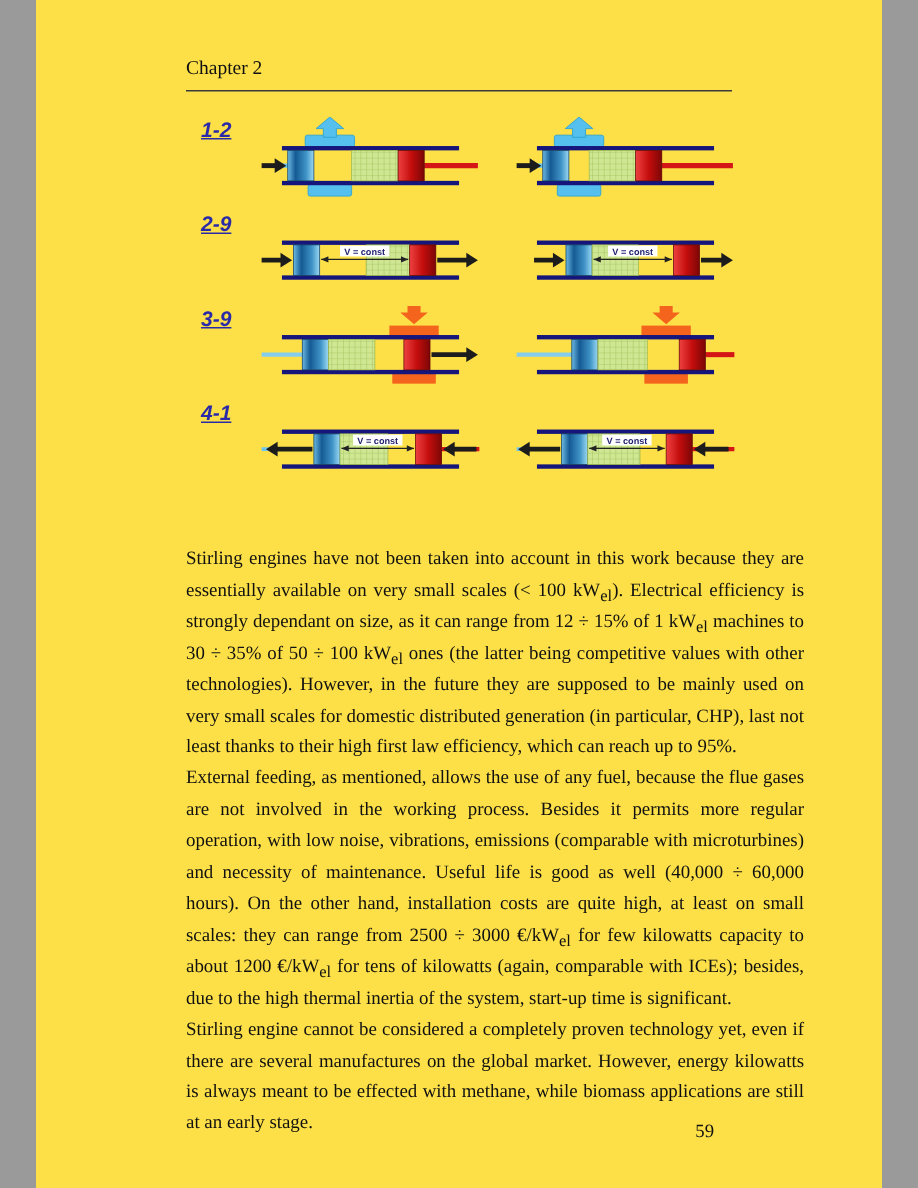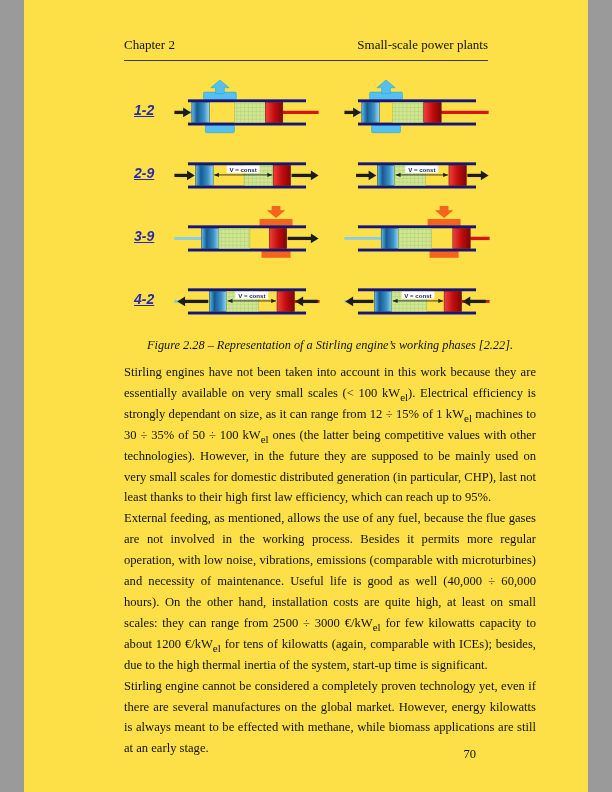--- a/index.html
+++ b/index.html
@@ -2,42 +2,41 @@
 <html><head>
 <meta charset="utf-8">
 <style>
   html,body{margin:0;padding:0;background:#9a9a9a}
   .page{position:relative;width:564px;height:792px;margin:0 auto;background:#fde047;
         font-family:"Liberation Serif",serif;color:#111;overflow:hidden}
   .header{position:absolute;top:37px;left:100px;right:100px;display:flex;
           justify-content:space-between;font-size:13px;padding-bottom:7px;
           border-bottom:1px solid #3a3a3a}
   .figure{position:absolute;top:78px;left:110px}
-  .fig-row{display:flex;align-items:center;height:63px}
+  .fig-row{display:flex;align-items:flex-start;height:63px}
   .fig-label{width:32px;margin-right:6px;flex:none;
              font-family:"Liberation Sans",sans-serif;font-weight:bold;font-style:italic;
              text-decoration:underline;font-size:14px;color:#2a2aa8}
   .fig-row svg{flex:none}
   .fig-row svg:first-of-type{margin-right:20px}
   .caption{position:absolute;top:338px;left:100px;width:412px;text-align:center;
            font-style:italic;font-size:12.3px}
   .body{position:absolute;top:362px;left:100px;width:412px;font-size:12.6px;
         line-height:20.9px;text-align:justify}
   .body p{margin:0}
   .body sub{font-size:11px;line-height:0}
   .pagenum{position:absolute;right:112px;bottom:30px;font-size:12.5px}
 </style>
 </head>
 <body>
 
 <div class="page">
 
   <div class="header">
     <span>Chapter 2</span>
-    <span>Small-scale power plants</span>
   </div>
 
   <div class="figure" id="fig-rows">
       <div class="fig-row">
         <span class="fig-label">1-2</span>
         <svg width="150" height="60" viewBox="0 0 150 62">
           <defs>
             <linearGradient id="gb00" x1="0" y1="0" x2="1" y2="0">
               <stop offset="0" stop-color="#6ab9e2"></stop>
               <stop offset="0.3" stop-color="#155a94"></stop>
@@ -238,21 +237,21 @@
           <rect x="14" y="20" width="122" height="3" fill="#15157b"></rect>
           <rect x="14" y="44" width="122" height="3" fill="#15157b"></rect>
           <line x1="0" y1="33.5" x2="39" y2="33.5" stroke="#85cdec" stroke-width="3"></line>
           <line x1="130" y1="33.5" x2="150" y2="33.5" stroke="#d51616" stroke-width="3.5"></line>
           <rect x="38" y="23" width="18" height="21" fill="url(#gb21)" stroke="#0a3a66" stroke-width="0.5"></rect>
           <rect x="56" y="23" width="34" height="21" fill="url(#pg21)" stroke="#9ab84e" stroke-width="0.5"></rect>
           <rect x="112" y="23" width="18" height="21" fill="url(#gr21)" stroke="#5c0404" stroke-width="0.5"></rect>
         </svg>
       </div>
       <div class="fig-row">
-        <span class="fig-label">4-2</span>
+        <span class="fig-label">4-1</span>
         <svg width="150" height="60" viewBox="0 0 150 62">
           <defs>
             <linearGradient id="gb30" x1="0" y1="0" x2="1" y2="0">
               <stop offset="0" stop-color="#6ab9e2"></stop>
               <stop offset="0.3" stop-color="#155a94"></stop>
               <stop offset="0.7" stop-color="#3e92c6"></stop>
               <stop offset="1" stop-color="#9bd9f3"></stop>
             </linearGradient>
             <linearGradient id="gr30" x1="0" y1="0" x2="1" y2="0">
               <stop offset="0" stop-color="#ee4141"></stop>
@@ -320,23 +319,22 @@
           </g>
           <line x1="50" y1="33" x2="102" y2="33" stroke="#222" stroke-width="0.9"></line>
           <polygon points="50,33 55,30.8 55,35.2" fill="#222"></polygon>
           <polygon points="102,33 97,30.8 97,35.2" fill="#222"></polygon>
           <rect x="59" y="23.5" width="34" height="7.5" fill="#ffffff"></rect>
           <text x="76" y="29.8" text-anchor="middle" font-family="Liberation Sans, sans-serif" font-size="6.3" font-weight="bold" fill="#1d1d6e">V = const</text>
         </svg>
       </div>
     </div>
 
-  <div class="caption">Figure 2.28 – Representation of a Stirling engine’s working phases [2.22].</div>
 
   <div class="body" id="body-text">
       <p><span>Stirling engines have not been taken into account in this work because they are essentially available on very small scales (&lt; 100 kW</span><sub>el</sub><span>). Electrical efficiency is strongly dependant on size, as it can range from 12 ÷ 15%  of 1 kW</span><sub>el</sub><span> machines to 30 ÷ 35% of 50 ÷ 100 kW</span><sub>el</sub><span> ones (the latter being competitive values with other technologies). However, in the future they are supposed to be mainly used on very small scales for domestic distributed generation (in particular, CHP), last not least thanks to their high first law efficiency, which can reach up to 95%.</span></p>
       <p><span>External feeding, as mentioned, allows the use of any fuel, because the flue gases are not involved in the working process. Besides it permits more regular operation, with low noise, vibrations, emissions (comparable with microturbines) and necessity of maintenance. Useful life is good as well (40,000 ÷ 60,000 hours). On the other hand, installation costs are quite high, at least on small scales: they can range from 2500 ÷ 3000 €/kW</span><sub>el</sub><span> for few kilowatts capacity to about 1200 €/kW</span><sub>el</sub><span> for tens of kilowatts (again, comparable with ICEs); besides, due to the high thermal inertia of the system, start-up time is significant.</span></p>
       <p><span>Stirling engine cannot be considered a completely proven technology yet, even if there are several manufactures on the global market. However, energy kilowatts is always meant to be effected with methane, while biomass applications are still at an early stage.</span></p>
     </div>
 
-  <div class="pagenum">70</div>
+  <div class="pagenum">59</div>
 
 </div>
 
 </body></html>

